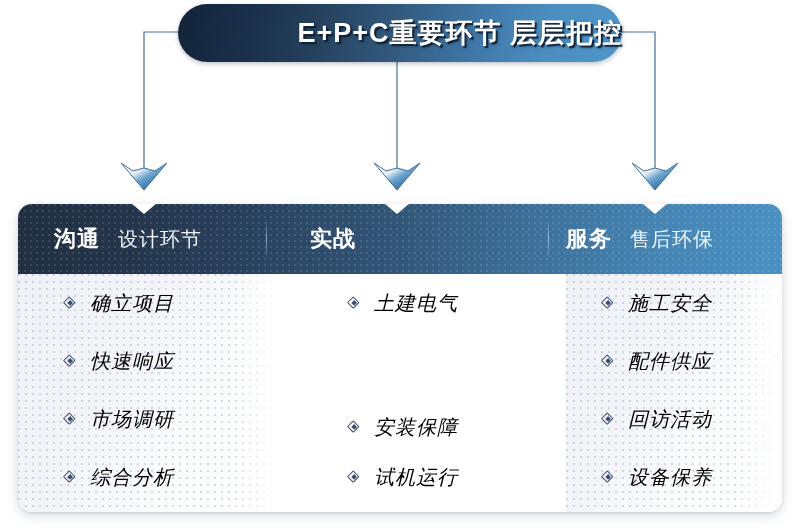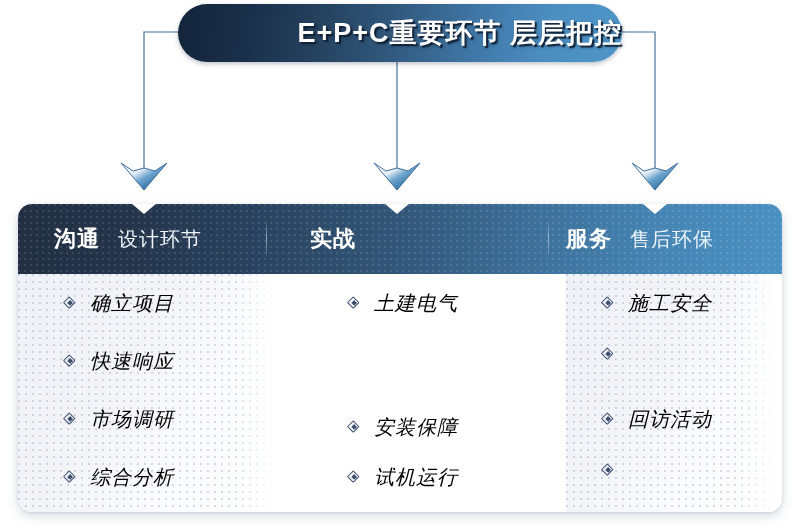--- a/index.html
+++ b/index.html
@@ -314,25 +314,27 @@
           <span class="bullet"></span>
           <span class="item-label">试机运行</span>
         </div>
 
         <div class="item" style="left:584px; top:16px">
           <span class="bullet"></span>
           <span class="item-label">施工安全</span>
         </div>
         <div class="item" style="left:584px; top:74px">
           <span class="bullet"></span>
+          <span class="item-label">配件供应</span>
         </div>
         <div class="item" style="left:584px; top:132px">
           <span class="bullet"></span>
           <span class="item-label">回访活动</span>
         </div>
         <div class="item" style="left:584px; top:190px">
           <span class="bullet"></span>
+          <span class="item-label">设备保养</span>
         </div>
 
       </div>
     </div>
   </div>
 </div>
 
 </body></html>

